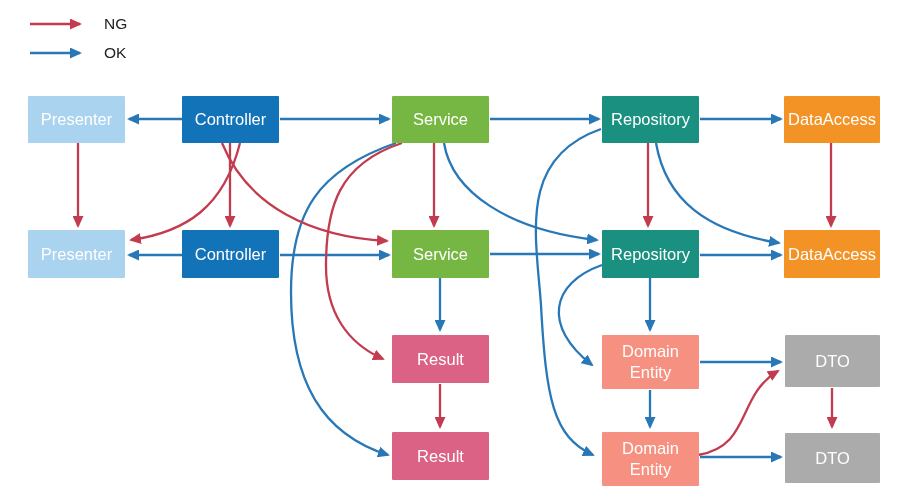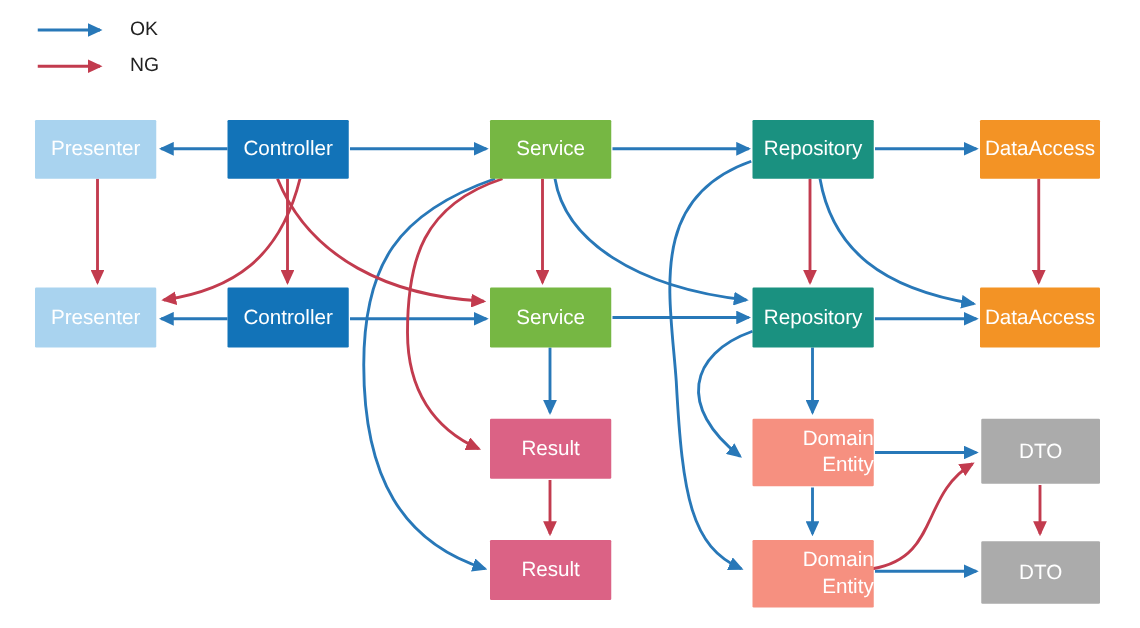--- a/index.html
+++ b/index.html
@@ -3,21 +3,21 @@
 <meta charset="utf-8">
 <style>
   html,body{margin:0;padding:0;background:#fff;}
   .canvas{position:relative;width:912px;height:502px;background:#ffffff;overflow:hidden;
           font-family:"Liberation Sans","DejaVu Sans",sans-serif;}
   .edges{position:absolute;left:0;top:0;width:912px;height:502px;z-index:1;}
   .edge{fill:none;stroke-width:2.3px;}
   .edge-ok{stroke:#2878B8;}
   .edge-ng{stroke:#C23B4E;}
   .node{position:absolute;z-index:2;display:flex;align-items:center;justify-content:center;
-        color:#ffffff;font-size:16.5px;text-align:right;line-height:1.25;border-radius:1px;}
+        color:#ffffff;font-size:16.5px;text-align:center;line-height:1.25;border-radius:1px;}
   .legend{position:absolute;left:30px;top:12px;z-index:3;}
   .legend-row{display:flex;align-items:center;height:24px;margin-bottom:5px;}
   .legend-row svg{display:block;margin-right:12px;}
   .legend-label{font-size:15.5px;color:#222222;}
 </style>
 </head>
 <body>
 
 <div class="canvas">
 
@@ -28,29 +28,29 @@
       </marker>
       <marker id="arrow-ng" markerUnits="userSpaceOnUse" markerWidth="12" markerHeight="11" refX="10" refY="5.5" orient="auto">
         <path d="M0,0 L12,5.5 L0,11 Z" fill="#C23B4E" class="mk-ng"></path>
       </marker>
     </defs>
   </svg>
 
   <div class="legend">
     <div class="legend-row">
       <svg width="62" height="12">
+        <line x1="0" y1="6" x2="50" y2="6" class="edge edge-ng" marker-end="url(#arrow-ng)" stroke="#C23B4E"></line>
+      </svg>
+      <span class="legend-label">NG</span>
+    </div>
+    <div class="legend-row">
+      <svg width="62" height="12">
         <line x1="0" y1="6" x2="50" y2="6" class="edge edge-ok" marker-end="url(#arrow-ok)" stroke="#2878B8"></line>
       </svg>
       <span class="legend-label">OK</span>
-    </div>
-    <div class="legend-row">
-      <svg width="62" height="12">
-        <line x1="0" y1="6" x2="50" y2="6" class="edge edge-ng" marker-end="url(#arrow-ng)" stroke="#C23B4E"></line>
-      </svg>
-      <span class="legend-label">NG</span>
     </div>
   </div>
 
   <svg class="edges" viewBox="0 0 912 502">
 
     <path class="edge edge-ok" marker-end="url(#arrow-ok)" d="M182,119 L129,119" stroke="#2878B8"></path>
     <path class="edge edge-ok" marker-end="url(#arrow-ok)" d="M280,119 L389,119" stroke="#2878B8"></path>
     <path class="edge edge-ok" marker-end="url(#arrow-ok)" d="M490,119 L599,119" stroke="#2878B8"></path>
     <path class="edge edge-ok" marker-end="url(#arrow-ok)" d="M700,119 L781,119" stroke="#2878B8"></path>
     <path class="edge edge-ok" marker-end="url(#arrow-ok)" d="M182,255 L129,255" stroke="#2878B8"></path>

